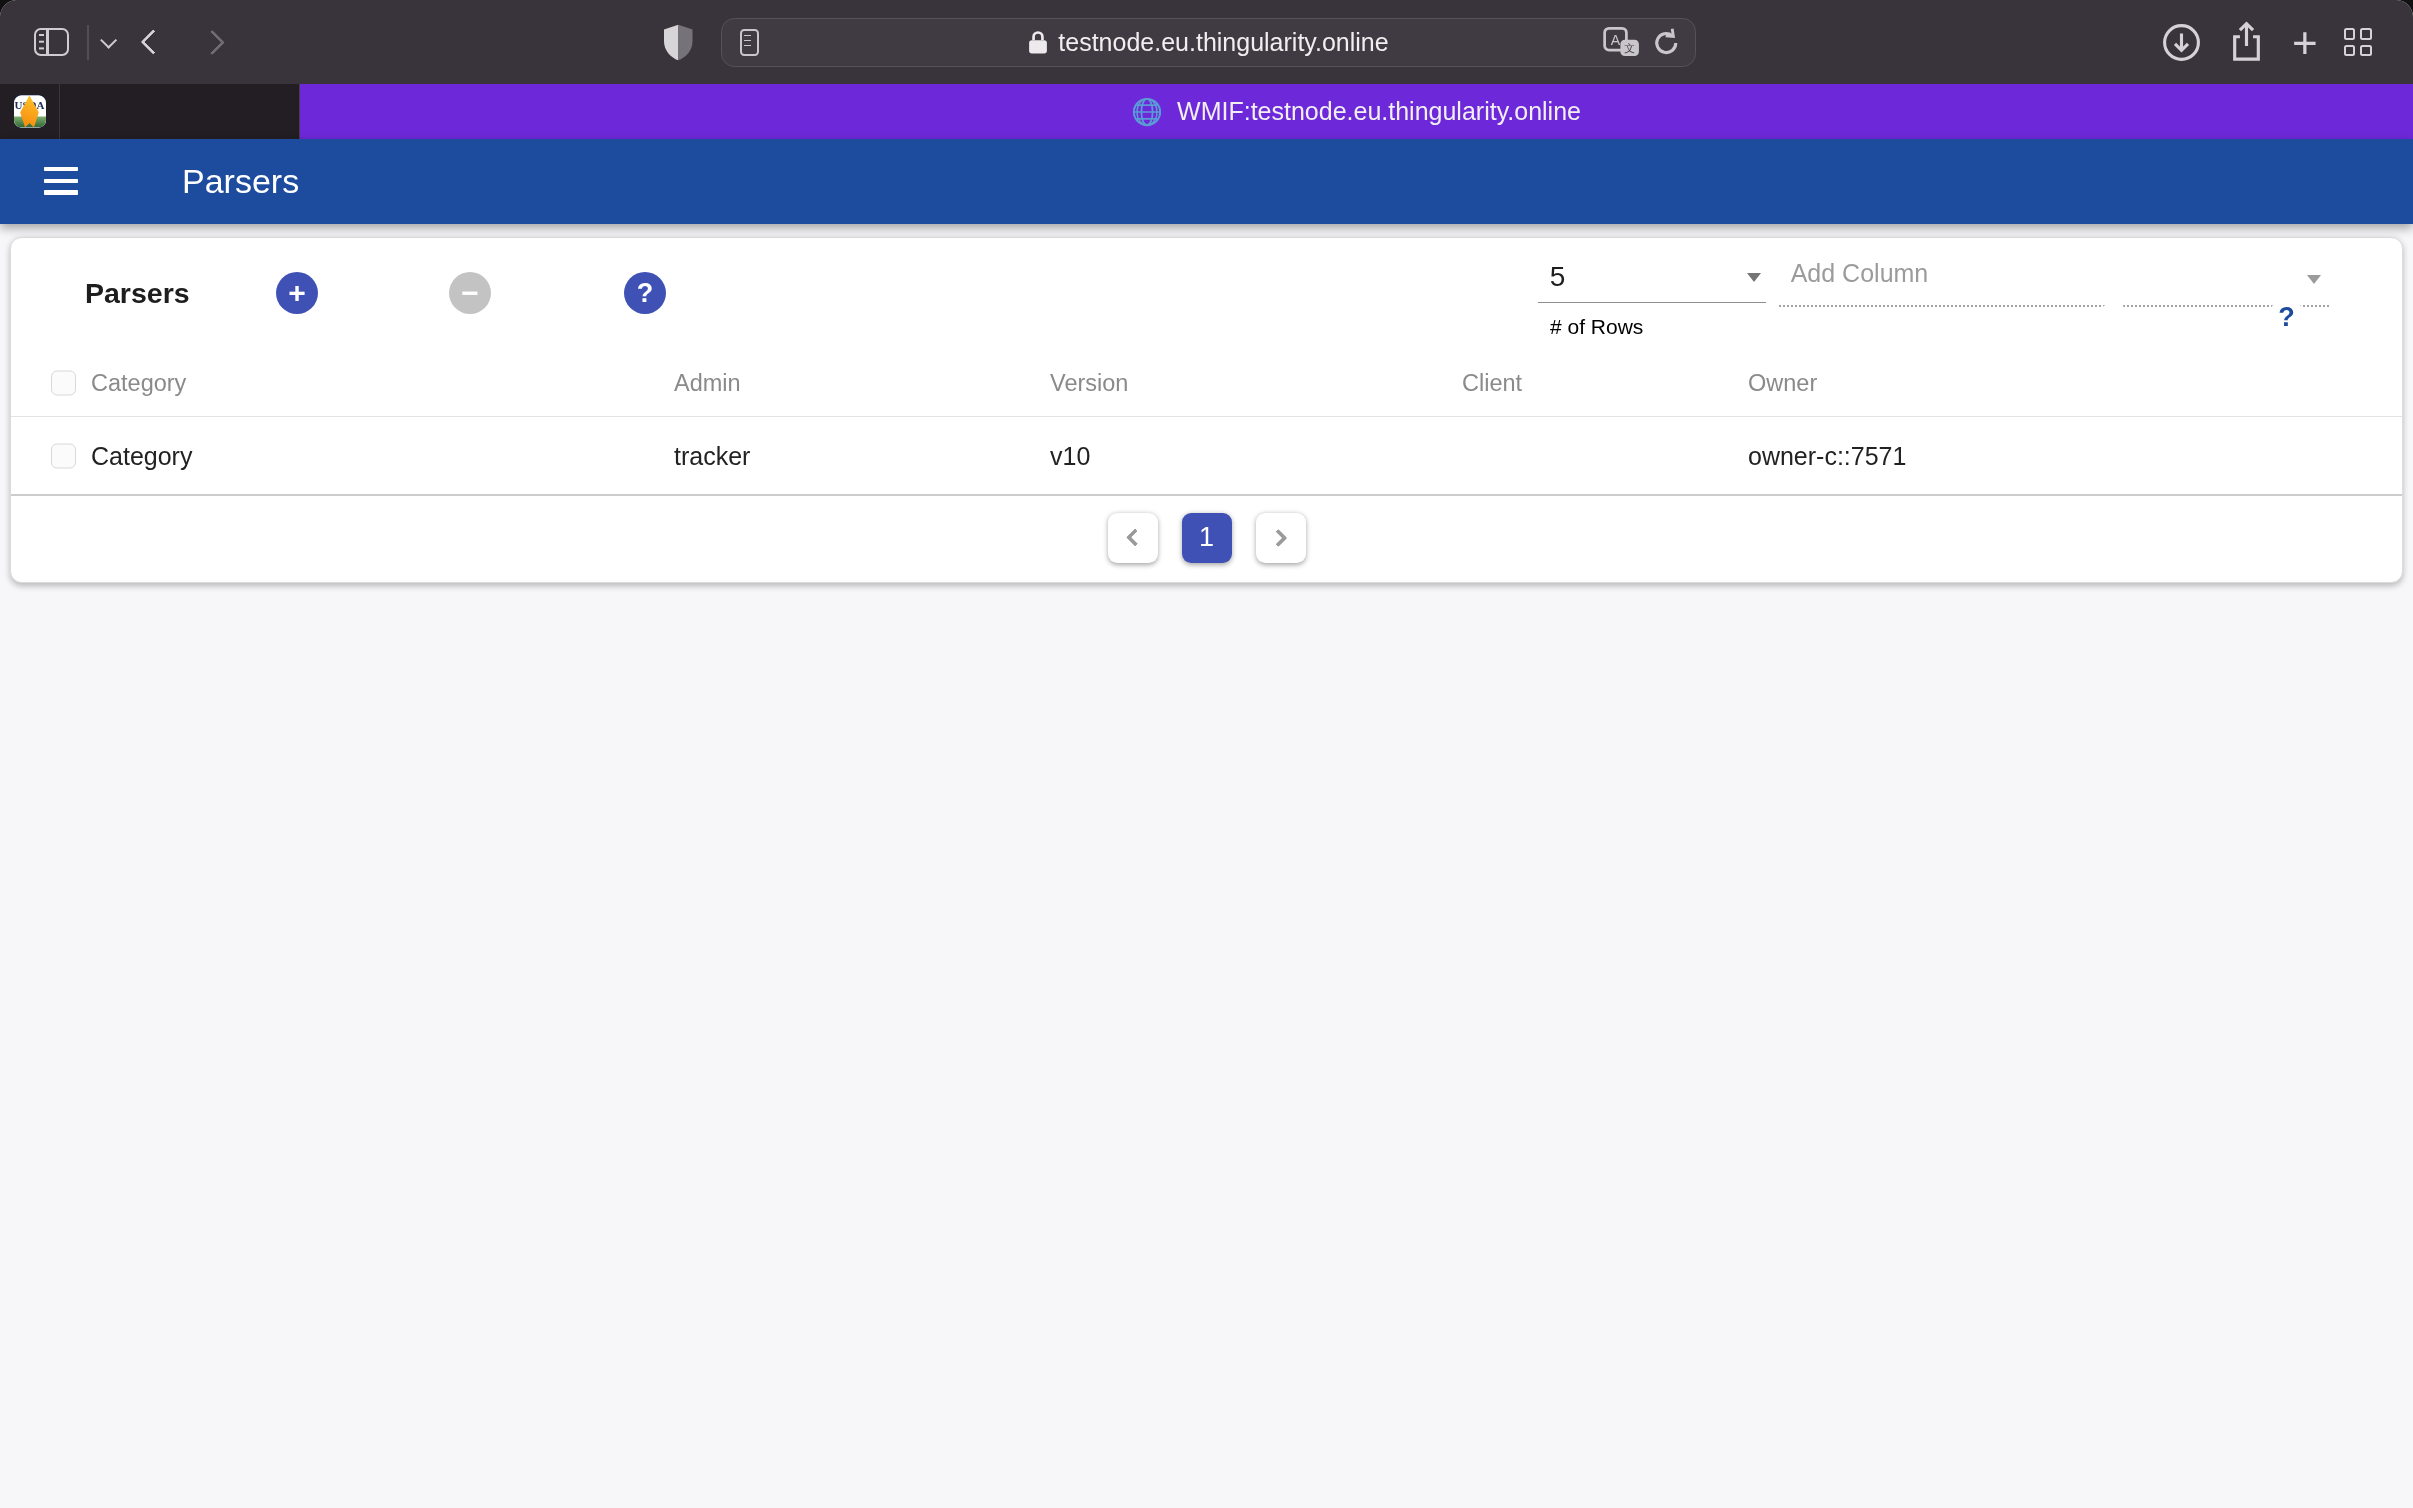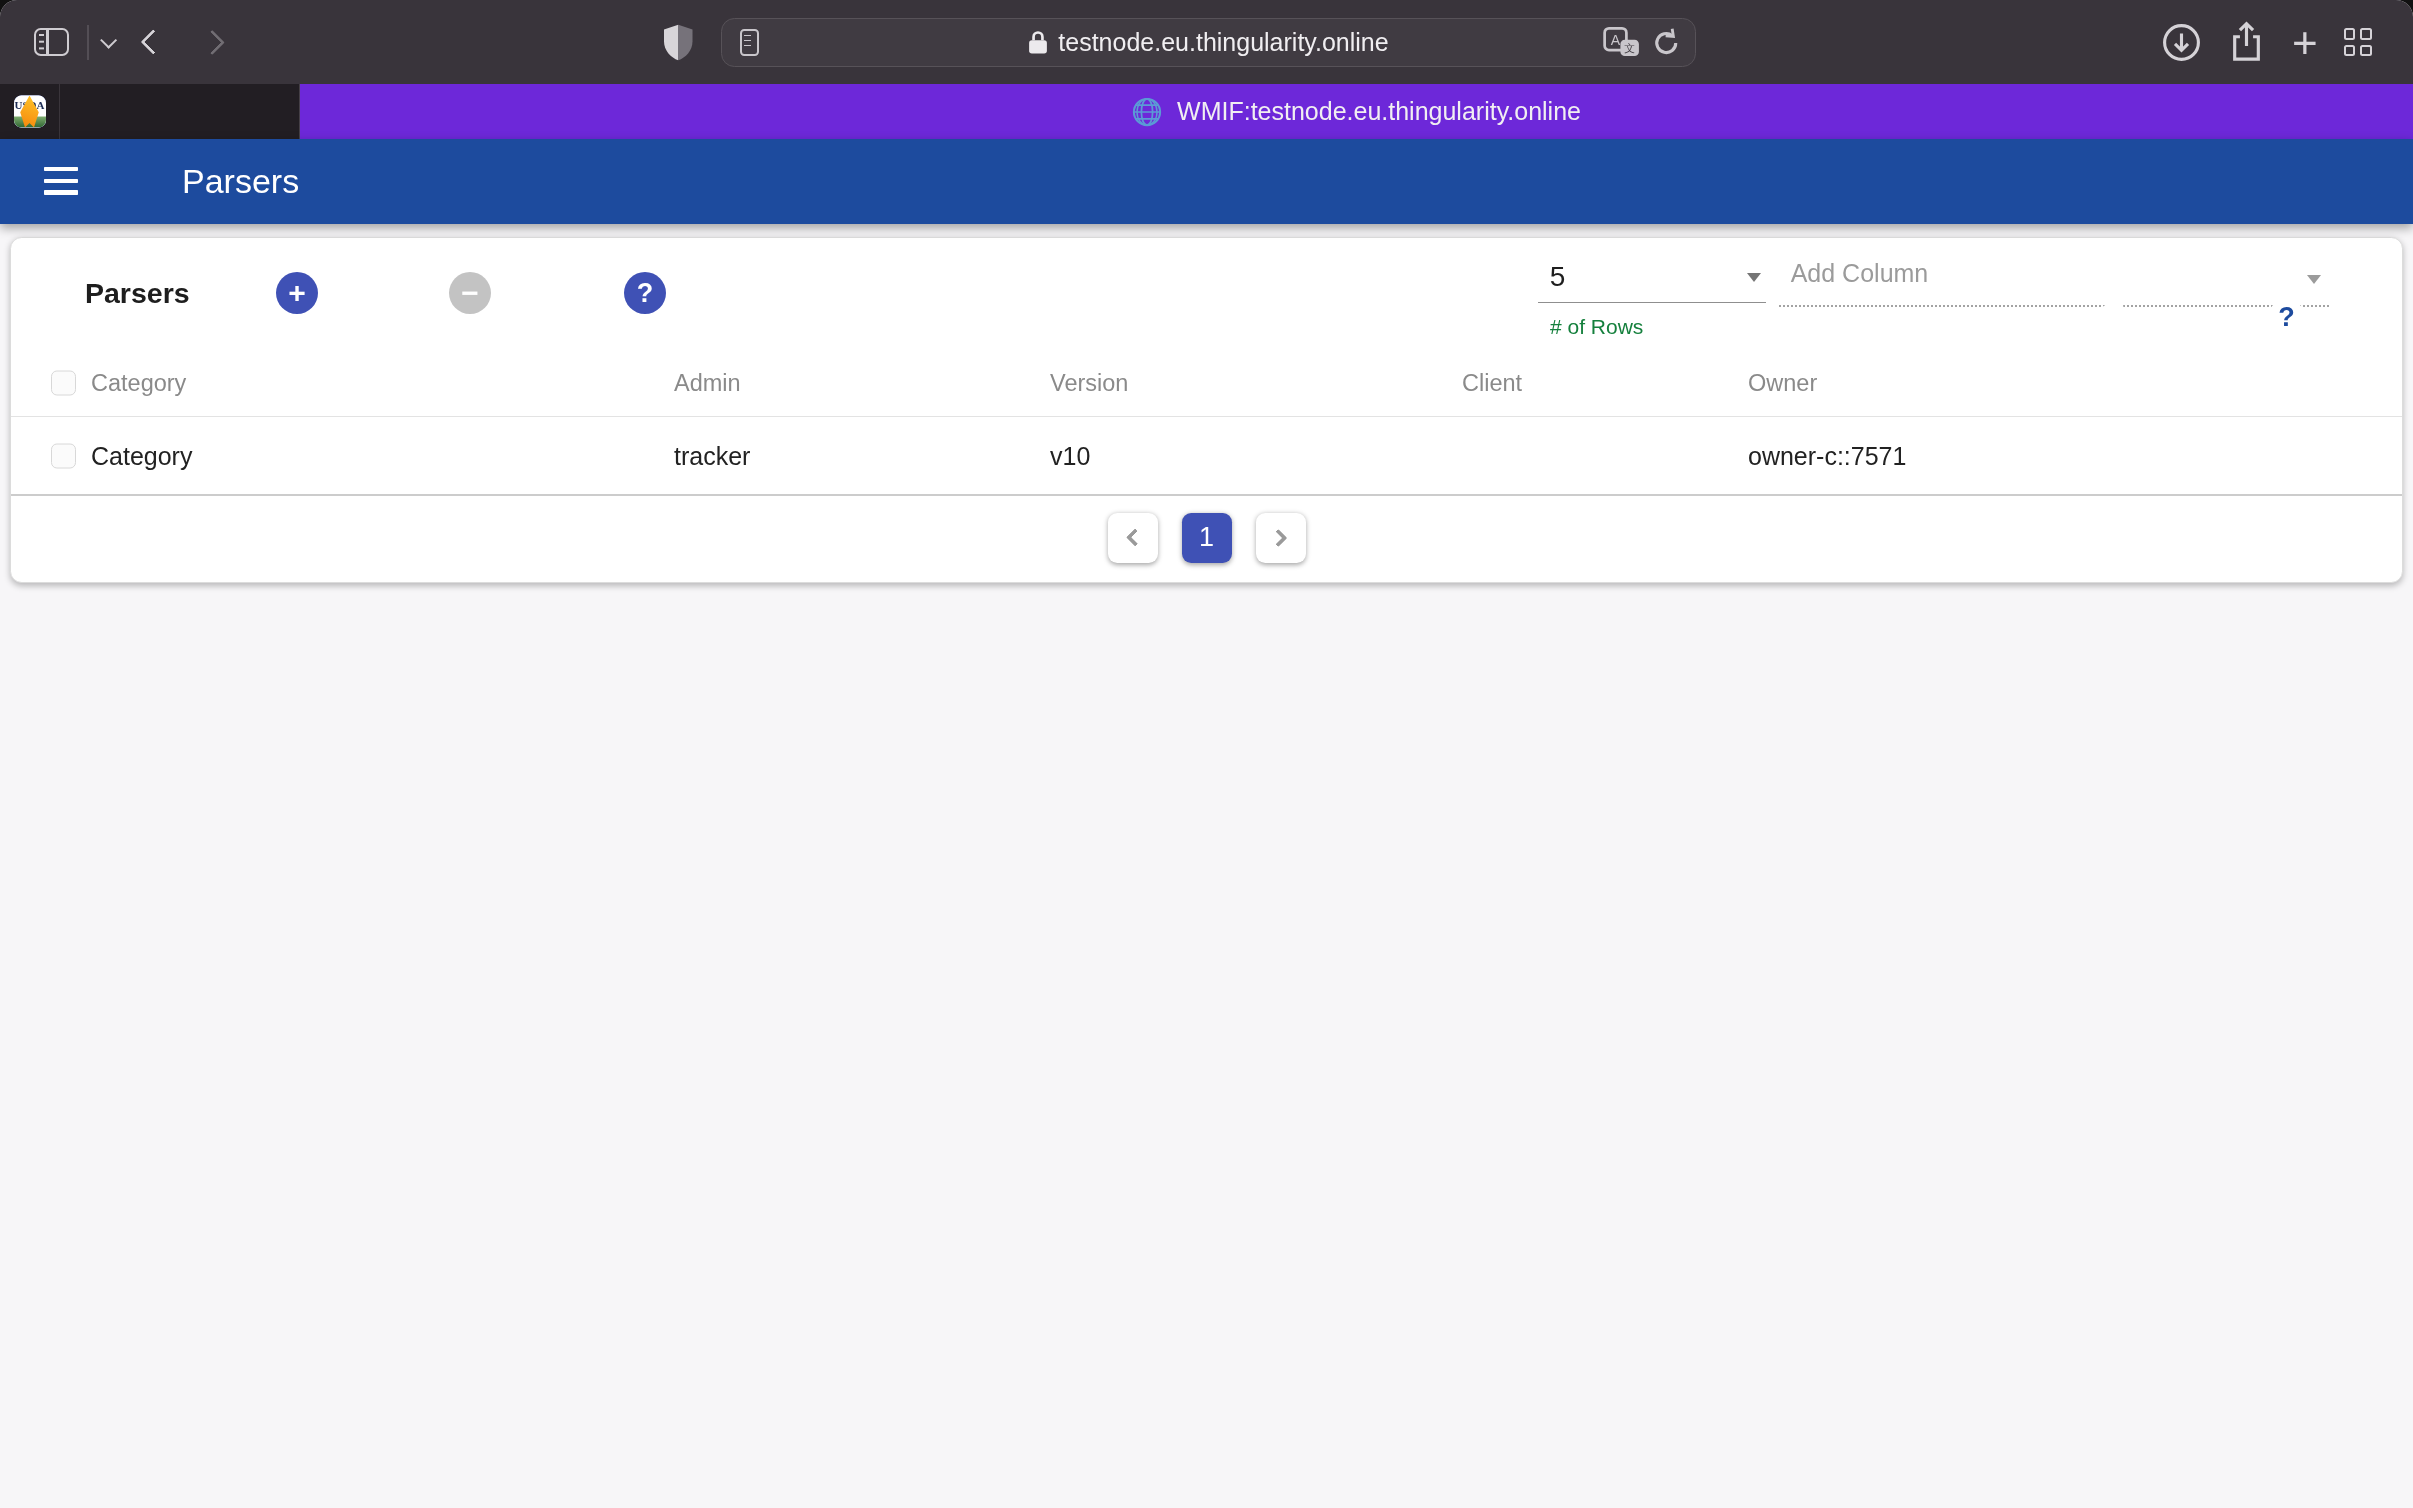--- a/index.html
+++ b/index.html
@@ -67,21 +67,21 @@
   .card { position: absolute; left: 10px; top: 11.7px; width: 2393px; height: 346px; background: #fff; border: 0.8px solid #dcdcdc; border-radius: 11.7px; box-shadow: 0 2.5px 5.9px rgba(0,0,0,0.25); }
   .panel-title { position: absolute; left: 74px; top: 39px; font-size: 28.5px; font-weight: bold; color: #1e1e1e; }
   .round-btn { position: absolute; top: 34px; width: 42px; height: 42px; border-radius: 50%; border: none; color: #fff; font-size: 30px; font-weight: bold; line-height: 42px; text-align: center; padding: 0; cursor: pointer; font-family: inherit; }
   .btn-add { left: 265px; background: #3f51b5; }
   .btn-remove { left: 438px; background: #c3c3c3; }
   .btn-help { left: 613px; background: #3f51b5; font-size: 27px; }
 
   .rows-select { position: absolute; left: 1527px; top: 15px; width: 228px; height: 50px; border-bottom: 1.7px solid #8f8f8f; }
   .rows-select .val { position: absolute; left: 11.7px; top: 8.4px; font-size: 28px; color: #1e1e1e; }
   .rows-select .tri { right: 5px; top: 20px; border-top-color: #757575; }
-  .rows-label { position: absolute; left: 1539px; top: 77px; font-size: 21px; color: #15803d; }
+  .rows-label { position: absolute; left: 1539px; top: 77px; font-size: 21px; color: #000000; }
   .addcol-select { position: absolute; left: 1768px; top: 15px; width: 550px; height: 54px; border-bottom: 2.5px dotted #a3a3a3; }
   .addcol-select .val { position: absolute; left: 11.7px; top: 6.7px; font-size: 25px; color: #9b9b9b; }
   .addcol-select .tri { right: 8.4px; top: 22px; border-top-color: #9b9b9b; }
 
   .checkbox { position: absolute; width: 25px; height: 25px; border: 1.7px solid #d8d8d8; border-radius: 5.9px; background: #fbfbfb; }
   .thead-row { position: absolute; left: 0; top: 112px; width: 100%; height: 67px; border-bottom: 1.7px solid #e3e3e3; font-size: 23.5px; color: #8a8a8a; }
   .tbody-row { position: absolute; left: 0; top: 181px; width: 100%; height: 77px; border-bottom: 2.5px solid #cccccc; font-size: 25px; color: #222; }
   .cell { position: absolute; top: 50%; transform: translateY(-50%); white-space: nowrap; }
   .col-check { left: 40px; top: 50%; transform: translateY(-50%); }
   .col-category { left: 80px; }

